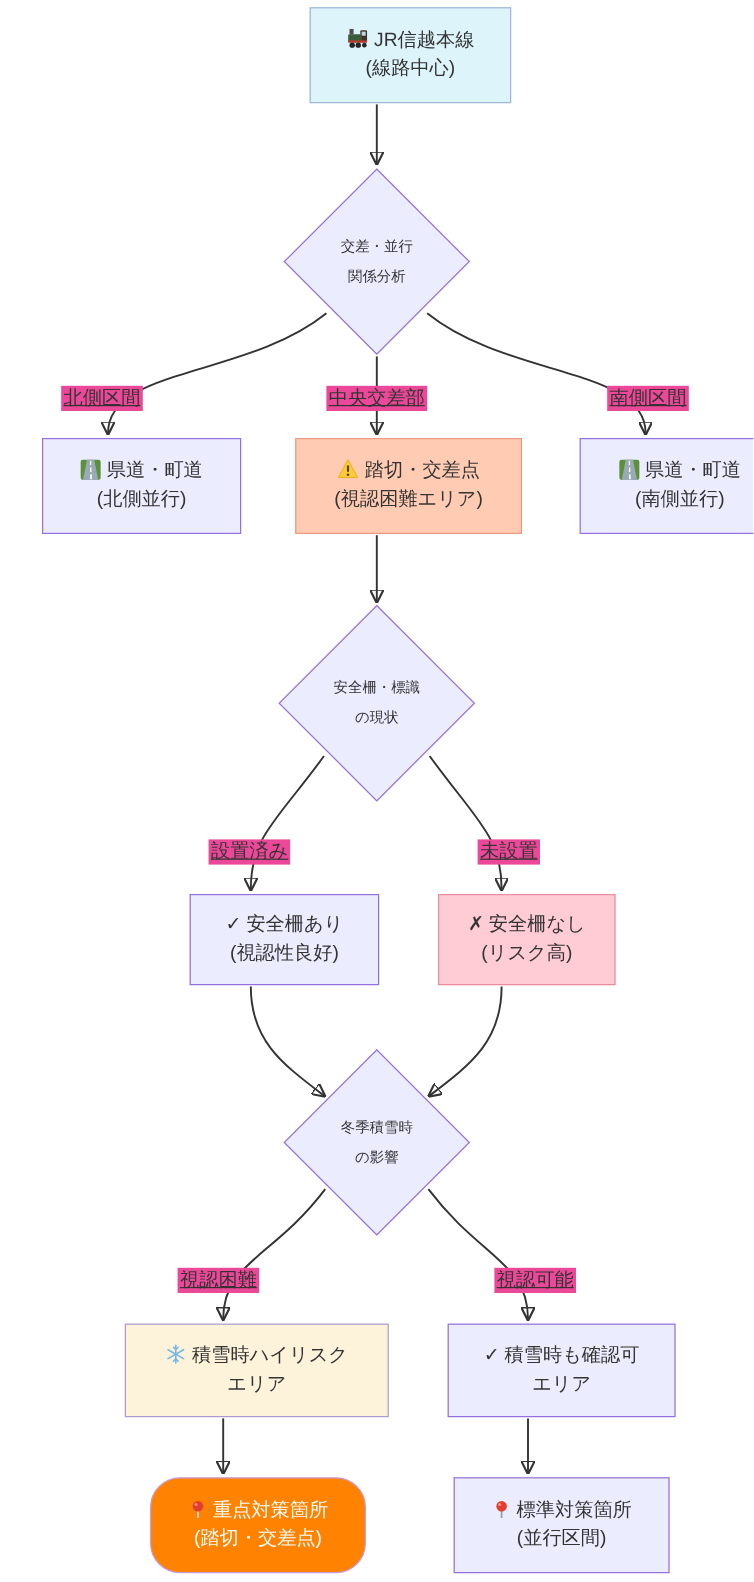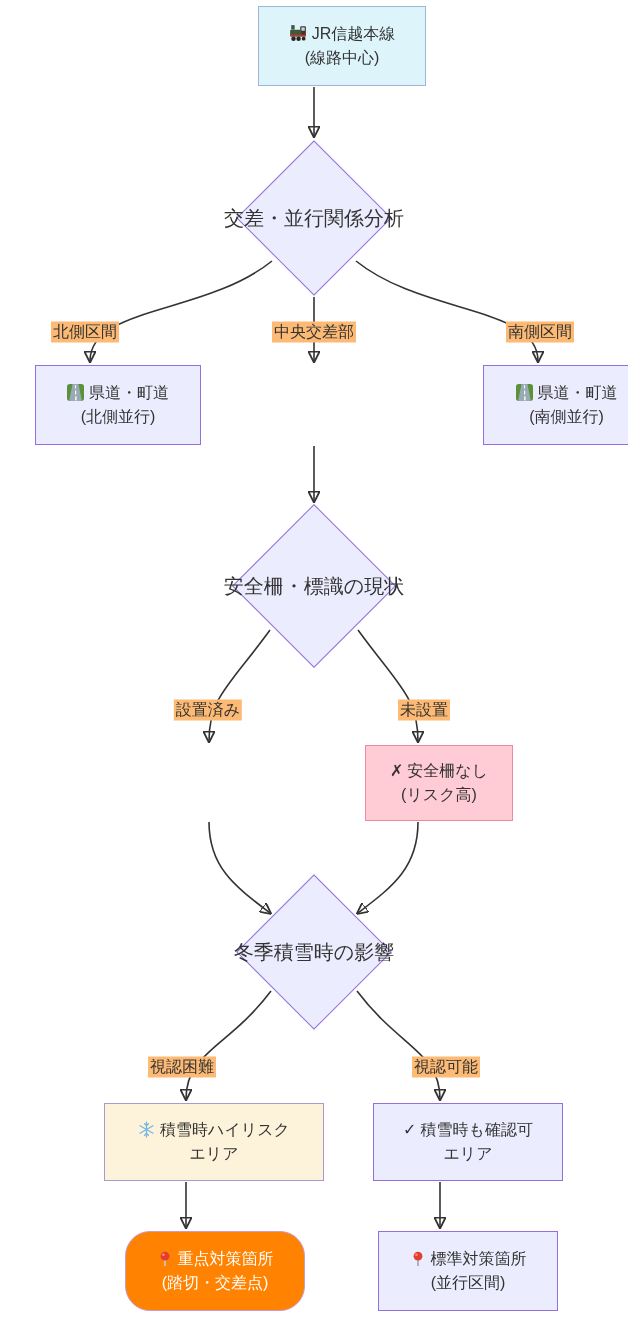--- a/index.html
+++ b/index.html
@@ -28,29 +28,29 @@
   .n-road-south{left:455px;top:365px;width:167px;height:80px;}
   .n-fence-yes{left:130px;top:745px;width:158px;height:76px;}
   .n-fence-no{left:337px;top:745px;width:148px;height:76px;background:#ffccd5;border-color:#ec8ba0;}
   .n-snow-risk{left:76px;top:1103px;width:220px;height:78px;background:#fdf2da;border-color:#a99bd2;}
   .n-snow-ok{left:345px;top:1103px;width:190px;height:78px;}
   .n-priority{left:97px;top:1231px;width:180px;height:80px;background:#ff8200;border-color:#c79ad8;color:#ffffff;border-radius:25px;}
   .n-standard{left:350px;top:1231px;width:180px;height:80px;}
 
   .diamond{position:absolute;z-index:2;}
   .dshape{position:absolute;inset:0;transform:rotate(45deg);background:#ECECFF;border:1px solid #9370DB;}
-  .dtxt{position:absolute;inset:-26px;display:flex;justify-content:center;align-items:center;
-        text-align:left;font-size:20px;line-height:25px;white-space:nowrap;}
+  .dtxt{position:absolute;inset:-26px;display:flex;flex-direction:column;justify-content:center;align-items:center;
+        text-align:left;font-size:12px;line-height:25px;white-space:nowrap;}
   .d-analysis{left:259px;top:163px;width:110px;height:110px;}
   .d-fence{left:256px;top:528px;width:116px;height:116px;}
   .d-snow{left:259px;top:897px;width:110px;height:110px;}
 
   .elabel{
     position:absolute;z-index:3;transform:translate(-50%,-50%);
-    background:#fdba74;color:#333;font-size:16px;padding:0 2px;white-space:nowrap;
+    background:#ec4899;color:#333;font-size:16px;padding:0 2px;white-space:nowrap;text-decoration:underline;
   }
 </style>
 </head>
 <body>
 
 <div id="canvas">
 
   <svg id="edge-layer" width="628" height="1318">
     <defs>
       <marker id="arrow" viewBox="0 0 10 10" refX="8.5" refY="5" markerWidth="7" markerHeight="7" orient="auto-start-reverse">
@@ -110,20 +110,30 @@
         <rect width="16" height="16" rx="2.5" fill="#5c913b"></rect>
         <path d="M5.2 0 h5.6 L14 16 H2 z" fill="#99aab5"></path>
         <rect x="7.5" y="1" width="1" height="3.2" fill="#ffffff"></rect>
         <rect x="7.6" y="6.2" width="1.1" height="3.6" fill="#ffffff"></rect>
         <rect x="7.7" y="11.6" width="1.3" height="3.8" fill="#ffffff"></rect>
       </svg></span><span>県道・町道</span>
     </div>
     <div class="nline">(北側並行)</div>
   </div>
 
+  <div class="node n-crossing">
+    <div class="nline">
+      <span class="nicon"><svg width="18" height="18" viewBox="0 0 16 16">
+        <path d="M8 1 L15.2 14.2 H0.8 z" fill="#fdcb3a" stroke="#e8a800" stroke-width="0.6"></path>
+        <rect x="7.2" y="5" width="1.6" height="5.2" rx="0.8" fill="#5b4510"></rect>
+        <circle cx="8" cy="12.1" r="1" fill="#5b4510"></circle>
+      </svg></span><span>踏切・交差点</span>
+    </div>
+    <div class="nline">(視認困難エリア)</div>
+  </div>
 
   <div class="node n-road-south">
     <div class="nline">
       <span class="nicon"><svg width="17" height="17" viewBox="0 0 16 16">
         <rect width="16" height="16" rx="2.5" fill="#5c913b"></rect>
         <path d="M5.2 0 h5.6 L14 16 H2 z" fill="#99aab5"></path>
         <rect x="7.5" y="1" width="1" height="3.2" fill="#ffffff"></rect>
         <rect x="7.6" y="6.2" width="1.1" height="3.6" fill="#ffffff"></rect>
         <rect x="7.7" y="11.6" width="1.3" height="3.8" fill="#ffffff"></rect>
       </svg></span><span>県道・町道</span>
@@ -132,20 +142,26 @@
   </div>
 
   <div class="diamond d-fence">
     <div class="dshape"></div>
     <div class="dtxt">
       <div>安全柵・標識</div>
       <div>の現状</div>
     </div>
   </div>
 
+  <div class="node n-fence-yes">
+    <div class="nline">
+      <span class="gicon">✓</span><span>安全柵あり</span>
+    </div>
+    <div class="nline">(視認性良好)</div>
+  </div>
 
   <div class="node n-fence-no">
     <div class="nline">
       <span class="gicon">✗</span><span>安全柵なし</span>
     </div>
     <div class="nline">(リスク高)</div>
   </div>
 
   <div class="diamond d-snow">
     <div class="dshape"></div>

